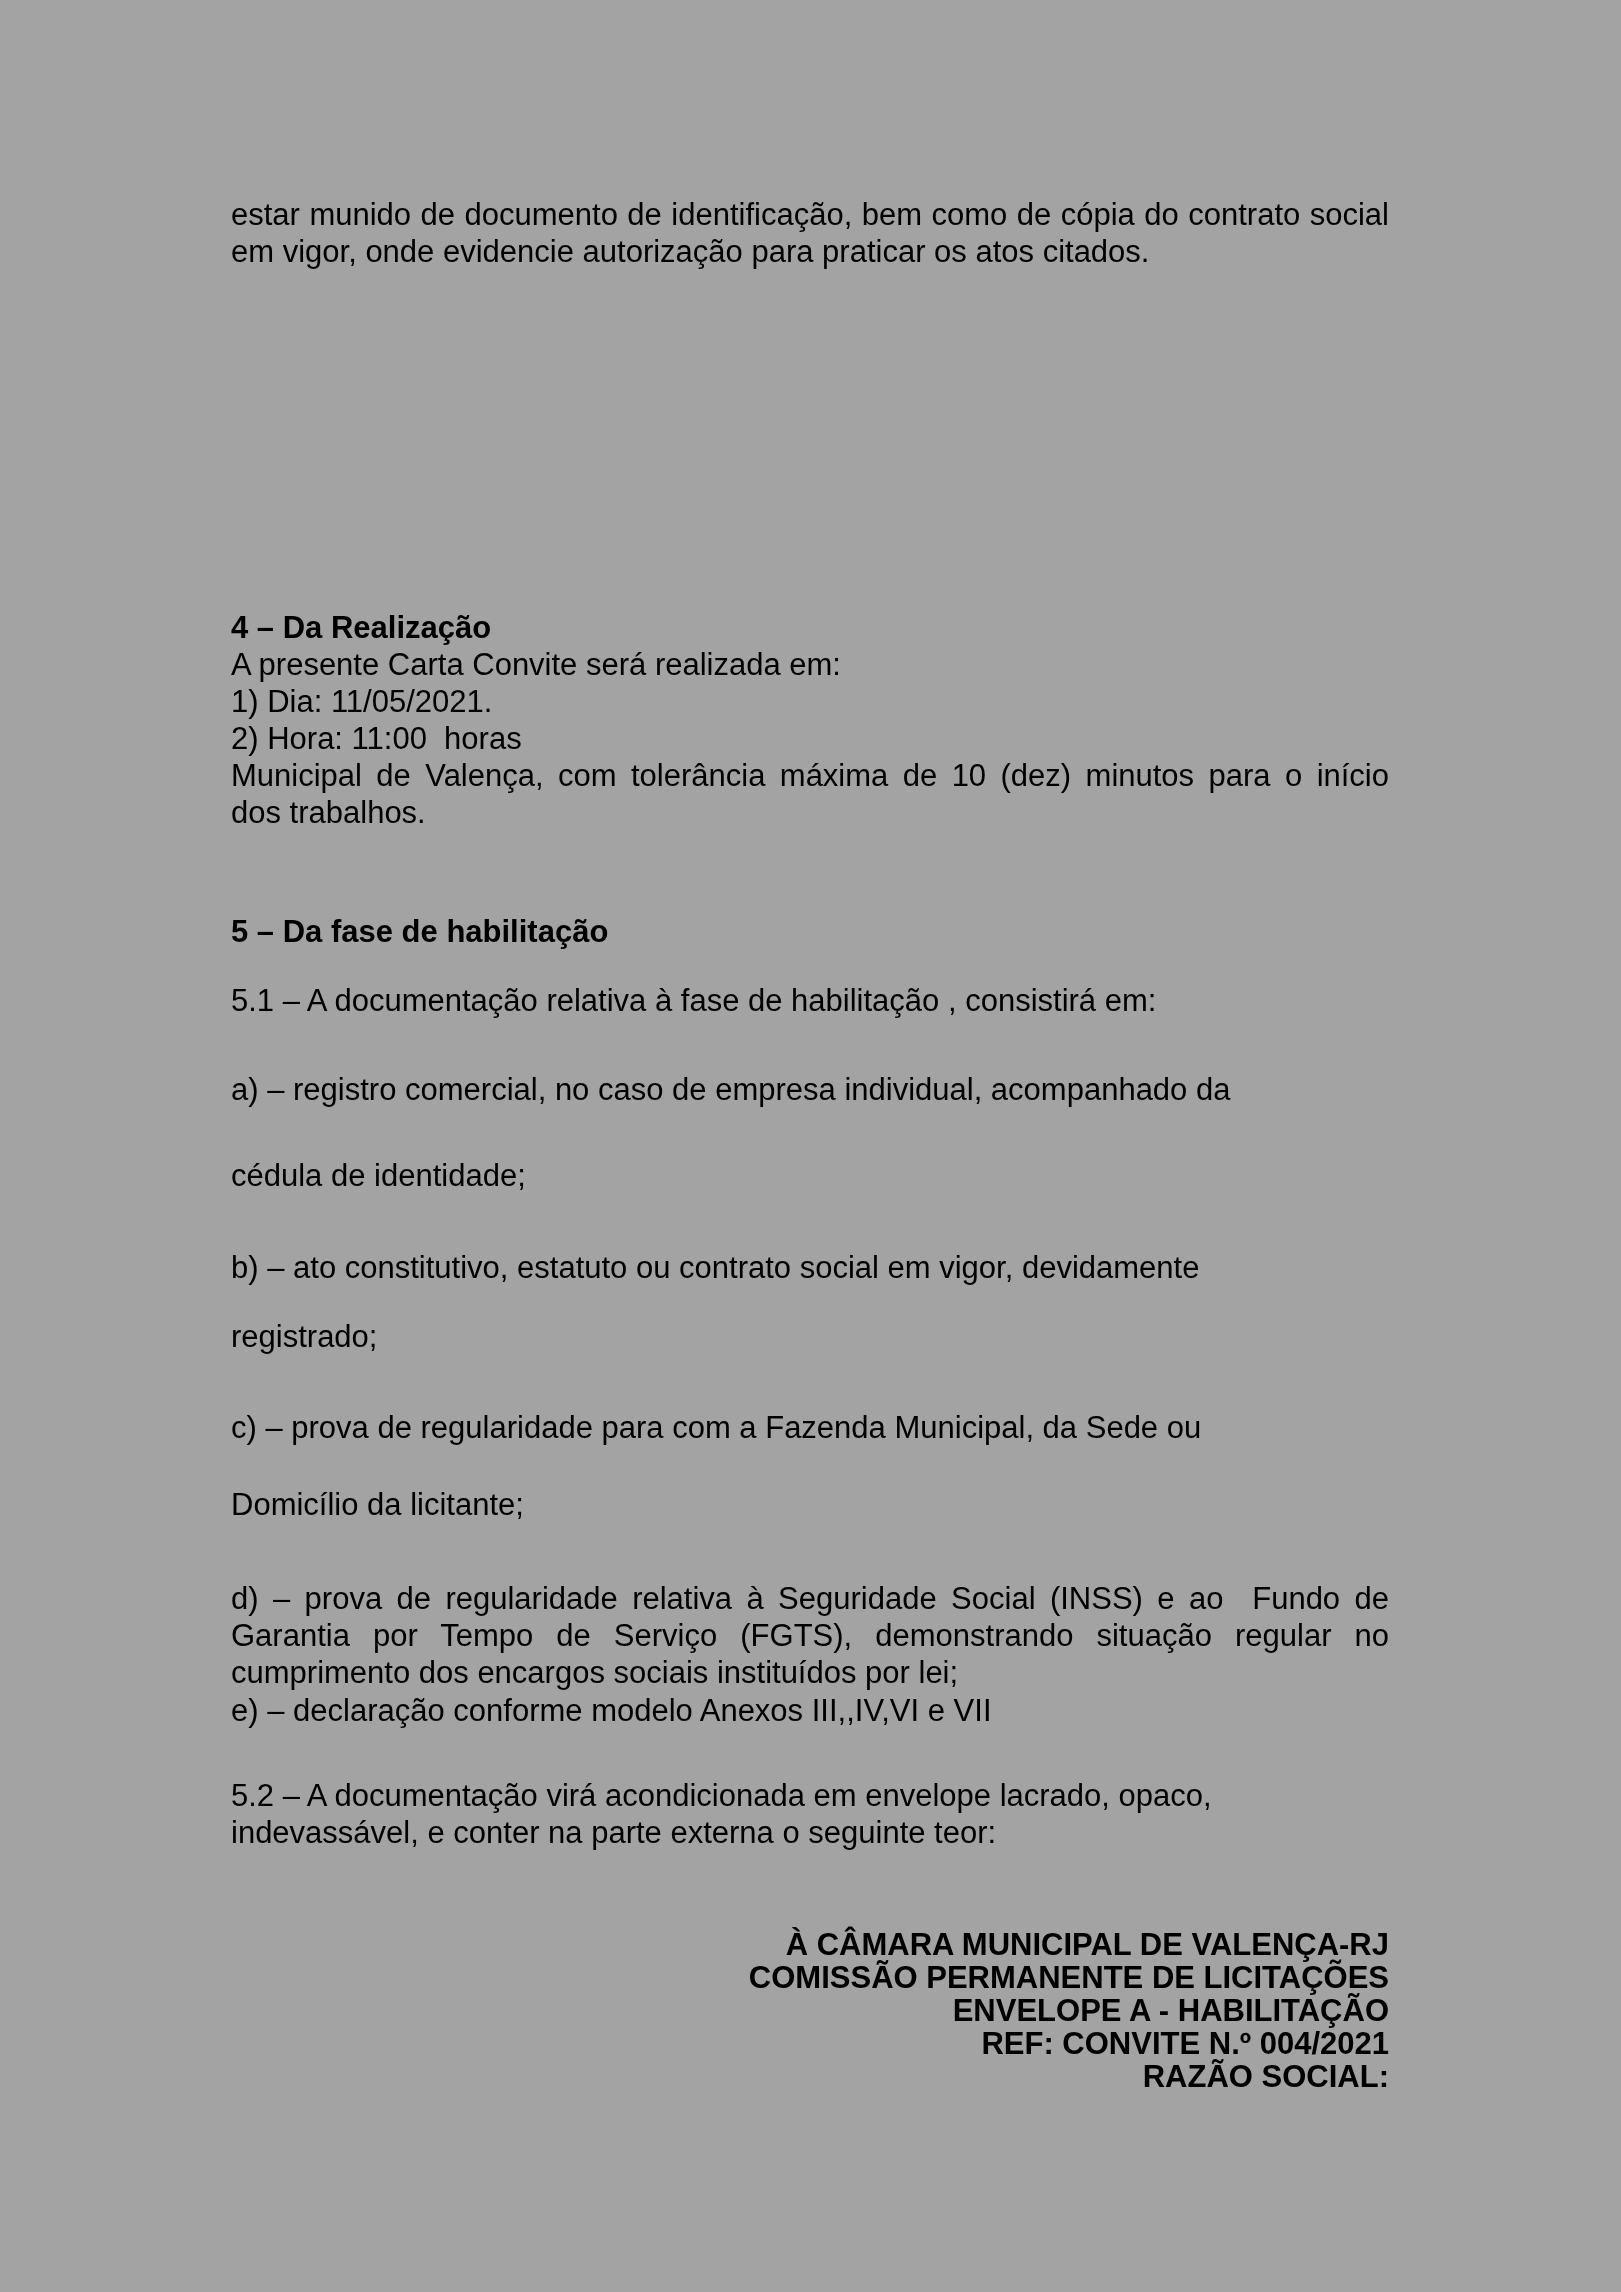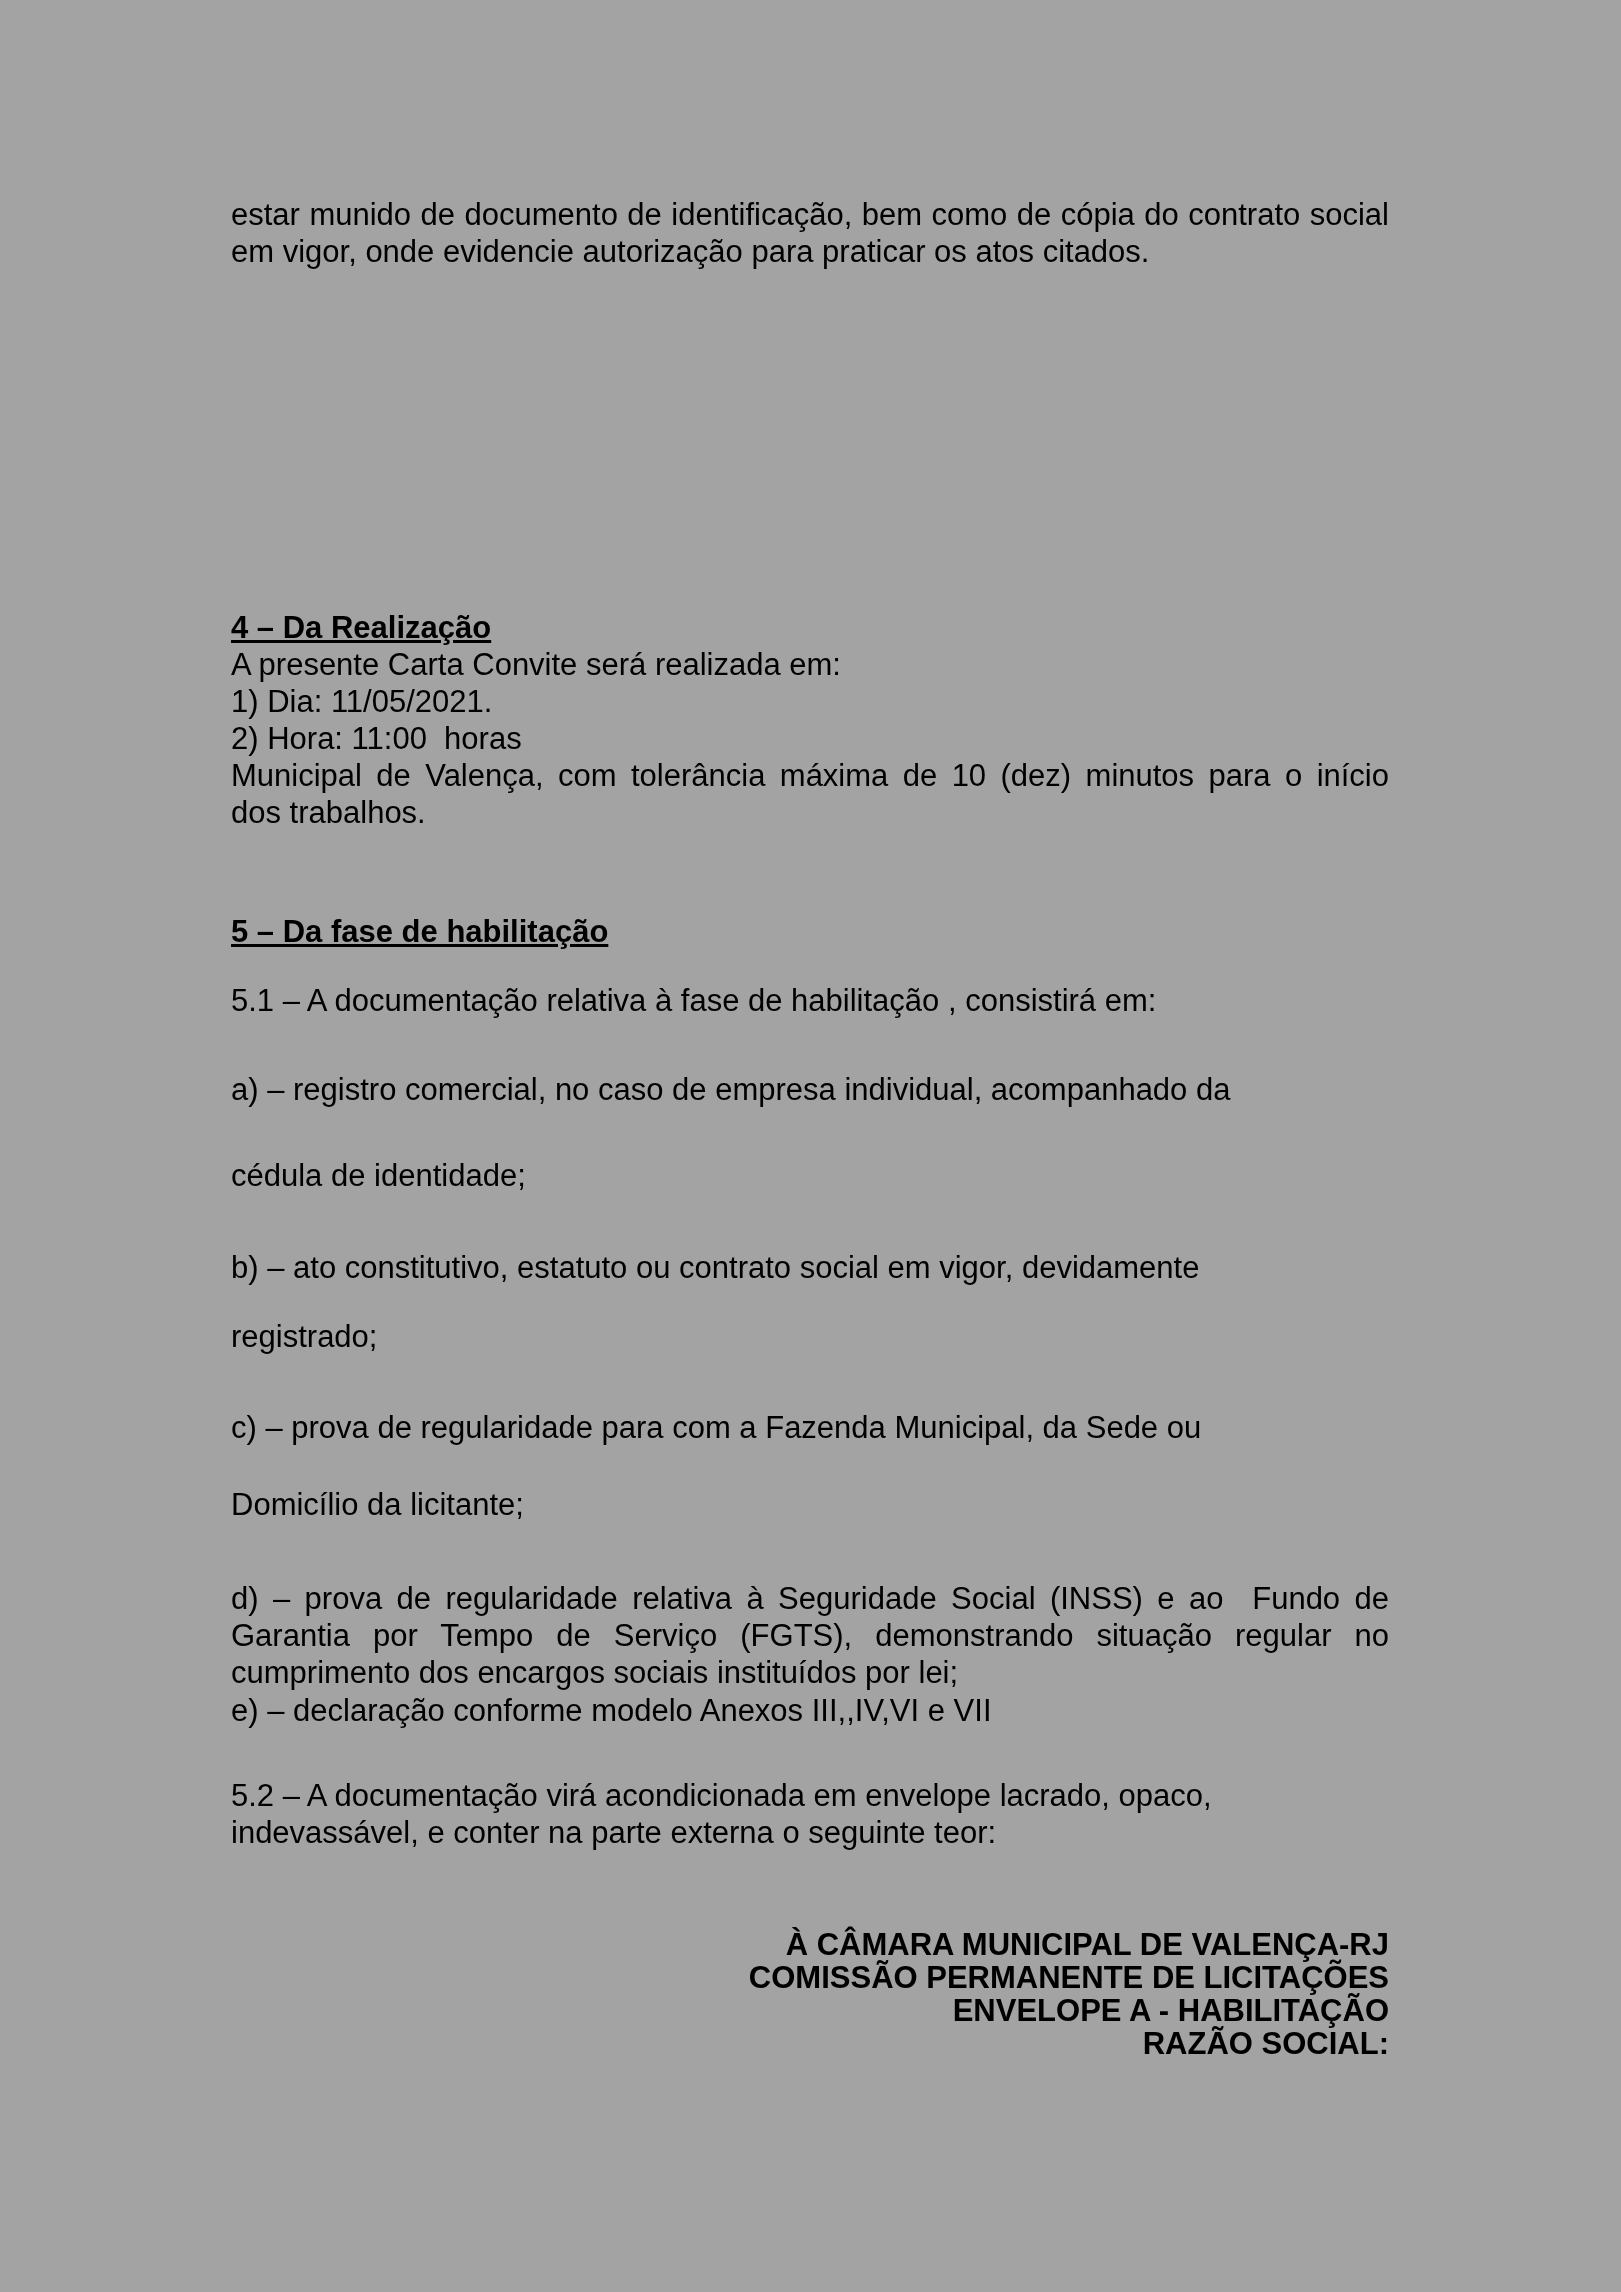--- a/index.html
+++ b/index.html
@@ -27,21 +27,20 @@
   .ln {
     white-space: pre-wrap;
   }
   
   .ln.just {
     text-align: justify;
     text-align-last: justify;
   }
   .bold {
     font-weight: bold;
-    text-decoration: underline;
   }
   .env {
     font-weight: bold;
     line-height: 33px;
     text-align: right;
   }
 </style>
 </head>
 <body>
 
@@ -102,17 +101,18 @@
 
   <div class="block" style="top:1777px">
     <div class="ln">5.2 – A documentação virá acondicionada em envelope lacrado, opaco,</div>
     <div class="ln">indevassável, e conter na parte externa o seguinte teor:</div>
   </div>
 
   <div class="block env" style="top:1928px">
     <div class="ln">À CÂMARA MUNICIPAL DE VALENÇA-RJ</div>
     <div class="ln">COMISSÃO PERMANENTE DE LICITAÇÕES</div>
     <div class="ln">ENVELOPE A - HABILITAÇÃO</div>
+    <div class="ln">REF: CONVITE N.º 004/2021</div>
     <div class="ln">RAZÃO SOCIAL:</div>
   </div>
 
 </div>
 
 
 </body></html>

